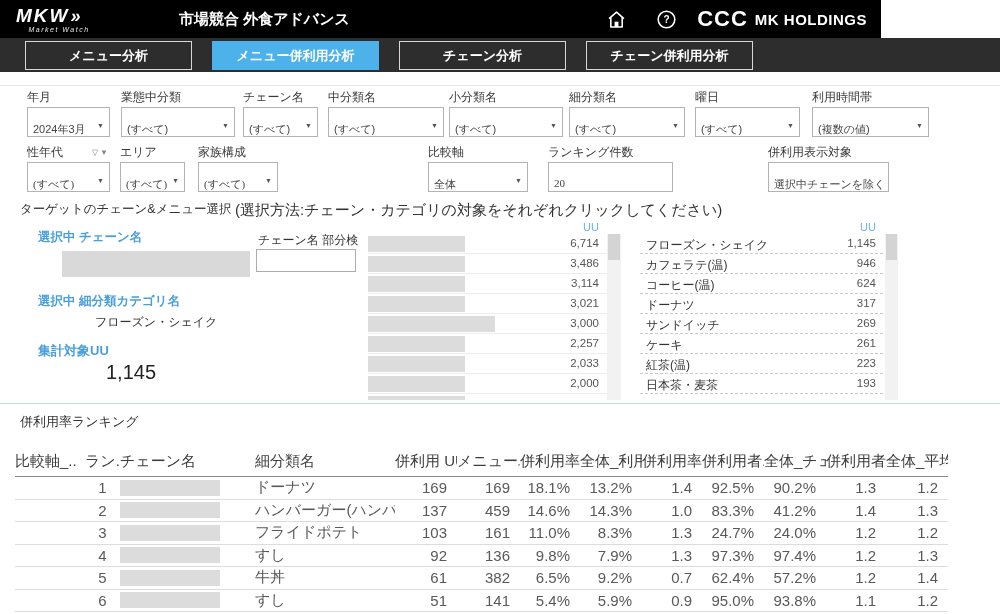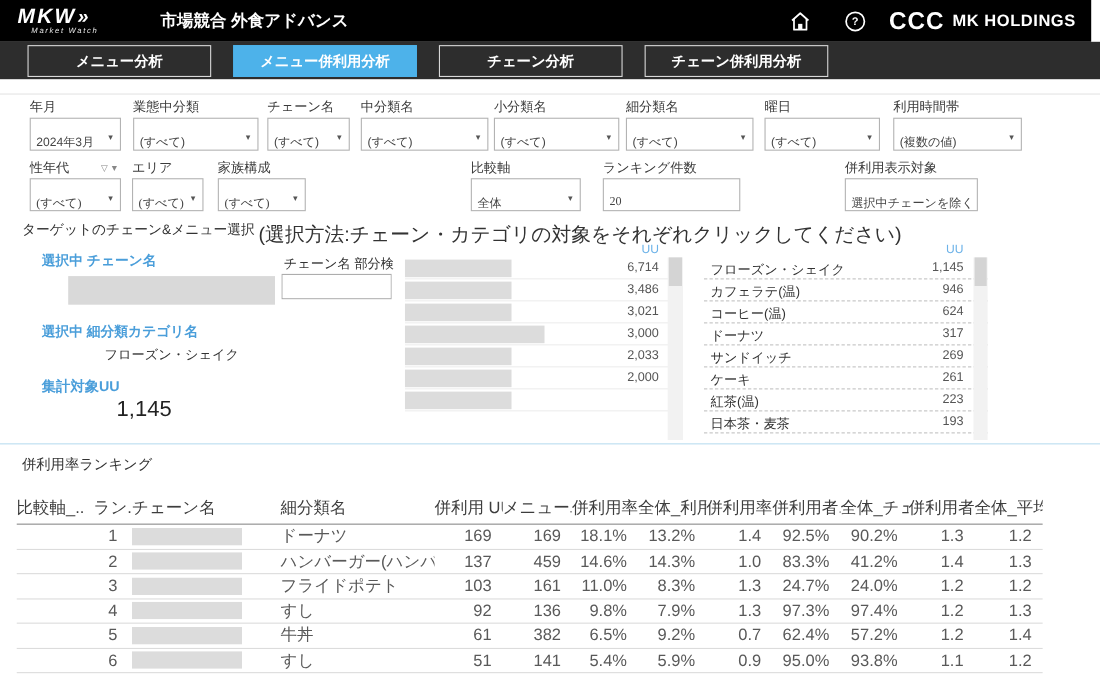--- a/index.html
+++ b/index.html
@@ -1,22 +1,22 @@
 <!DOCTYPE html>
 <html><head>
 <meta charset="utf-8">
 <style>
   * { margin:0; padding:0; box-sizing:border-box; }
   html,body { width:1000px; height:614px; }
   body { font-family:"Liberation Sans","DejaVu Sans",sans-serif; background:#fff; overflow:hidden; }
   .app { position:relative; width:1000px; height:614px; background:#fff; overflow:hidden; }
 
   
-  .topbar { position:absolute; top:0; left:0; width:992px; height:38px; background:#000;
-            display:flex; align-items:center; }
+  .topbar { position:absolute; top:0; left:0; width:881px; height:38px; background:#000;
+            display:flex; align-items:center;gap:33px; }
   .logo { margin-left:16px; width:118px; color:#fff; }
   .logo-main { font-size:19px; font-weight:700; font-style:italic; letter-spacing:2px; line-height:19px; white-space:nowrap; }
   .logo-chev { font-size:18px; margin-left:1px; }
   .logo-sub { font-size:7px; font-style:italic; letter-spacing:1.5px; text-align:center; width:86px; color:#e8e8e8; }
   .app-title { color:#fff; font-size:15px; font-weight:700; margin-left:12px; white-space:nowrap; }
   .topbar-right { margin-left:auto; display:flex; align-items:center; margin-right:14px; }
   .icon-btn { width:22px; height:22px; display:inline-flex; align-items:center; justify-content:center; cursor:pointer; margin-left:28px; }
   .icon-btn svg { width:21px; height:21px; }
   .brand { color:#fff; display:flex; align-items:center; margin-left:20px; white-space:nowrap; }
   .brand-ccc { font-size:22px; font-weight:800; letter-spacing:1px; }
@@ -43,21 +43,21 @@
                   align-items:center; white-space:nowrap; overflow:visible; }
   .label-icons { color:#888; font-size:8px; letter-spacing:2px; }
   .select { margin-top:2px; height:20px; border:1px solid #b3b3b3; background:#fff; display:flex;
             align-items:flex-start; justify-content:space-between; padding:14px 5px; font-size:11px; color:#444;
             cursor:pointer; white-space:nowrap; overflow:hidden; }
   .select .caret { font-size:7px; color:#555; margin-left:4px; }
   .select input { border:none; outline:none; width:100%; font-size:11px; color:#444; font-family:inherit; }
 
   
   .target-heading { position:absolute; top:201px; left:20px; font-size:12.5px; color:#333; white-space:nowrap; }
-  .target-instruction { position:absolute; top:201px; left:235px; font-size:18px; color:#333; white-space:nowrap; }
+  .target-instruction { position:absolute; top:201px; left:235px; font-size:15px; color:#333; white-space:nowrap; }
   .blue-label { position:absolute; color:#4a9eda; font-size:12.5px; font-weight:700; white-space:nowrap; }
   .sel-chain-label { top:229px; left:38px; }
   .sel-cat-label { top:293px; left:38px; }
   .uu-total-label { top:342px; left:38px; font-size:13px; }
   .redact { background:#d9d9d9; }
   .sel-chain-box { position:absolute; top:251px; left:62px; width:188px; height:26px; }
   .sel-cat-value { position:absolute; top:314px; left:95px; font-size:12px; color:#333; white-space:nowrap; }
   .uu-total-value { position:absolute; top:361px; left:106px; font-size:20px; color:#222; }
   .chain-search-label { position:absolute; top:232px; left:258px; font-size:12px; color:#333; width:100px;
                         white-space:nowrap; overflow:hidden; }
@@ -284,25 +284,33 @@
         <div class="c-row">
           <div class="redact-bar"></div>
           <div class="c-val">6,714</div>
         </div>
         <div class="c-row">
           <div class="redact-bar"></div>
           <div class="c-val">3,486</div>
         </div>
         <div class="c-row">
           <div class="redact-bar"></div>
+          <div class="c-val">3,114</div>
+        </div>
+        <div class="c-row">
+          <div class="redact-bar"></div>
           <div class="c-val">3,021</div>
         </div>
         <div class="c-row">
           <div class="redact-bar long"></div>
           <div class="c-val">3,000</div>
+        </div>
+        <div class="c-row">
+          <div class="redact-bar"></div>
+          <div class="c-val">2,257</div>
         </div>
         <div class="c-row">
           <div class="redact-bar"></div>
           <div class="c-val">2,033</div>
         </div>
         <div class="c-row">
           <div class="redact-bar"></div>
           <div class="c-val">2,000</div>
         </div>
         <div class="c-row">

